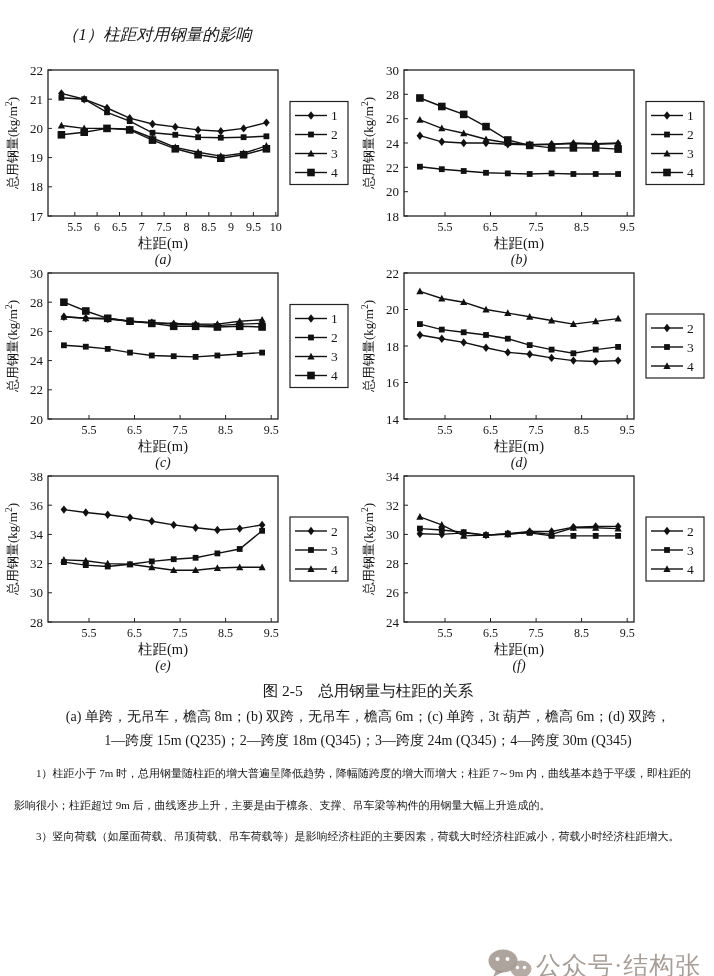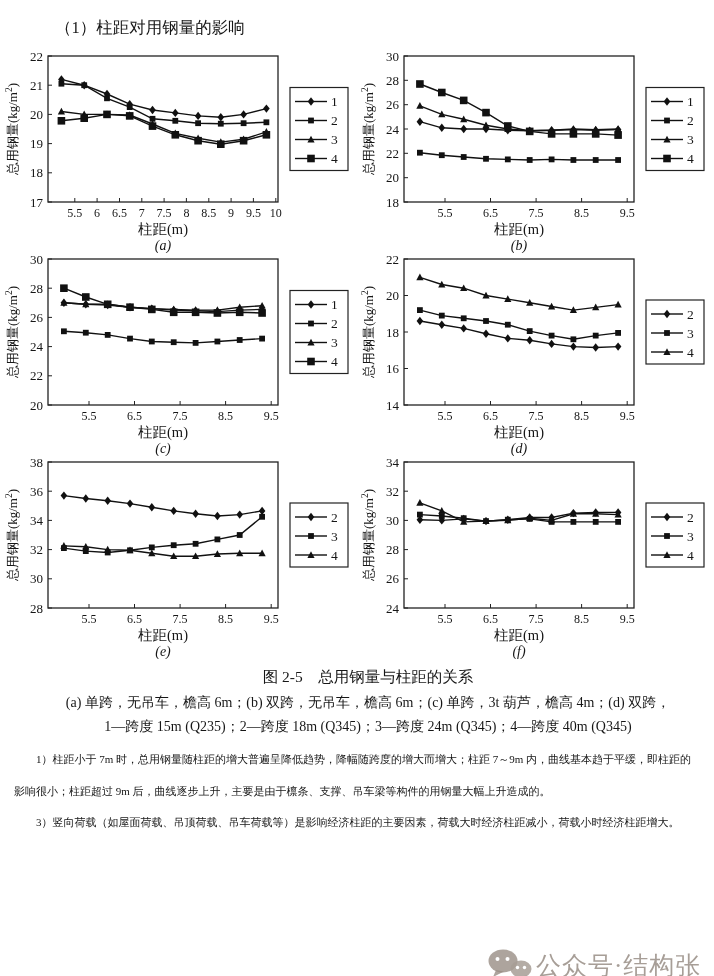--- a/index.html
+++ b/index.html
@@ -1,21 +1,21 @@
 <!DOCTYPE html>
 <html><head>
 <meta charset="utf-8">
 <style>
   html,body{margin:0;padding:0;background:#ffffff;}
   .page{
     width:714px;height:976px;position:relative;overflow:hidden;background:#fff;
     color:#161616;font-family:"Liberation Serif","DejaVu Serif",serif;
   }
   .toptext{padding:6px 16px 0 14px;font-size:16.5px;line-height:28px;}
-  .toptext p{margin:8px;text-indent:2em;}
+  .toptext p{margin:15px;text-indent:2em;font-style:italic;}
   .charts-grid{display:grid;grid-template-columns:356px 356px;padding-left:2px;margin-top:4px;}
   .chart-cell{width:356px;height:203px;}
   .caption{text-align:center;margin-top:6px;padding-left:22px;}
   .caption-title{font-size:15.5px;line-height:24px;margin:0 0 2px 0;}
   .caption-line{font-size:14px;line-height:24px;margin:0;}
   .notes{padding:5px 14px 0 14px;font-size:11px;line-height:31.5px;}
   .notes p{margin:0;text-indent:2em;}
   .watermark{
     position:absolute;left:487px;top:948px;width:225px;display:flex;align-items:center;gap:3px;
     color:rgba(152,141,133,0.85);font-size:25px;letter-spacing:1px;pointer-events:none;
@@ -506,22 +506,22 @@
           <rect x="306.1" y="77.1" width="5.8" height="5.8" fill="#111"></rect>
           <text x="329" y="84.5" font-size="13.5">3</text>
           <line x1="293" y1="99.0" x2="325" y2="99.0" stroke="#111" stroke-width="1.4"></line>
           <path d="M 309 95.2 L 312.6 101.9 L 305.4 101.9 Z" fill="#111"></path>
           <text x="329" y="103.5" font-size="13.5">4</text>
         </svg></div>
   </div>
 
   <div class="caption">
     <p class="caption-title">图 2-5　总用钢量与柱距的关系</p>
-    <p class="caption-line">(a) 单跨，无吊车，檐高 6m；(b) 双跨，无吊车，檐高 6m；(c) 单跨，3t 葫芦，檐高 4m；(d) 双跨，</p>
-    <p class="caption-line">1—跨度 15m (Q235)；2—跨度 18m (Q345)；3—跨度 24m (Q345)；4—跨度 40m (Q345)</p>
+    <p class="caption-line">(a) 单跨，无吊车，檐高 8m；(b) 双跨，无吊车，檐高 6m；(c) 单跨，3t 葫芦，檐高 6m；(d) 双跨，</p>
+    <p class="caption-line">1—跨度 15m (Q235)；2—跨度 18m (Q345)；3—跨度 24m (Q345)；4—跨度 30m (Q345)</p>
   </div>
 
   <div class="notes">
     <p>1）柱距小于 7m 时，总用钢量随柱距的增大普遍呈降低趋势，降幅随跨度的增大而增大；柱距 7～9m 内，曲线基本趋于平缓，即柱距的影响很小；柱距超过 9m 后，曲线逐步上升，主要是由于檩条、支撑、吊车梁等构件的用钢量大幅上升造成的。</p>
     <p>3）竖向荷载（如屋面荷载、吊顶荷载、吊车荷载等）是影响经济柱距的主要因素，荷载大时经济柱距减小，荷载小时经济柱距增大。</p>
   </div>
 
   <div class="watermark">
     <svg width="46" height="34" viewBox="0 0 46 34">
       <ellipse cx="16" cy="13" rx="14.5" ry="11.5" fill="#988d85" opacity="0.8"></ellipse>

